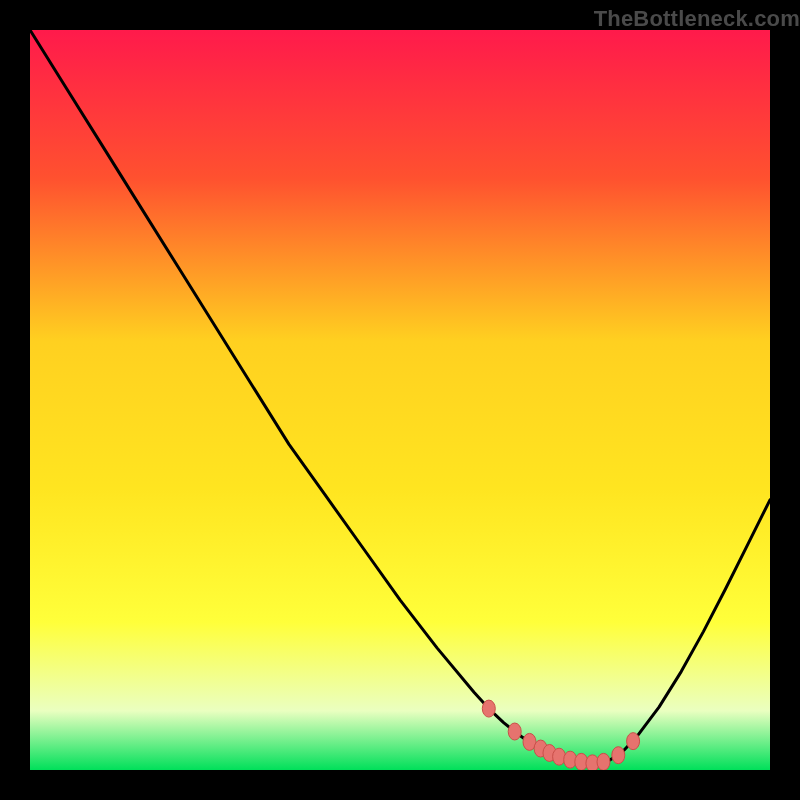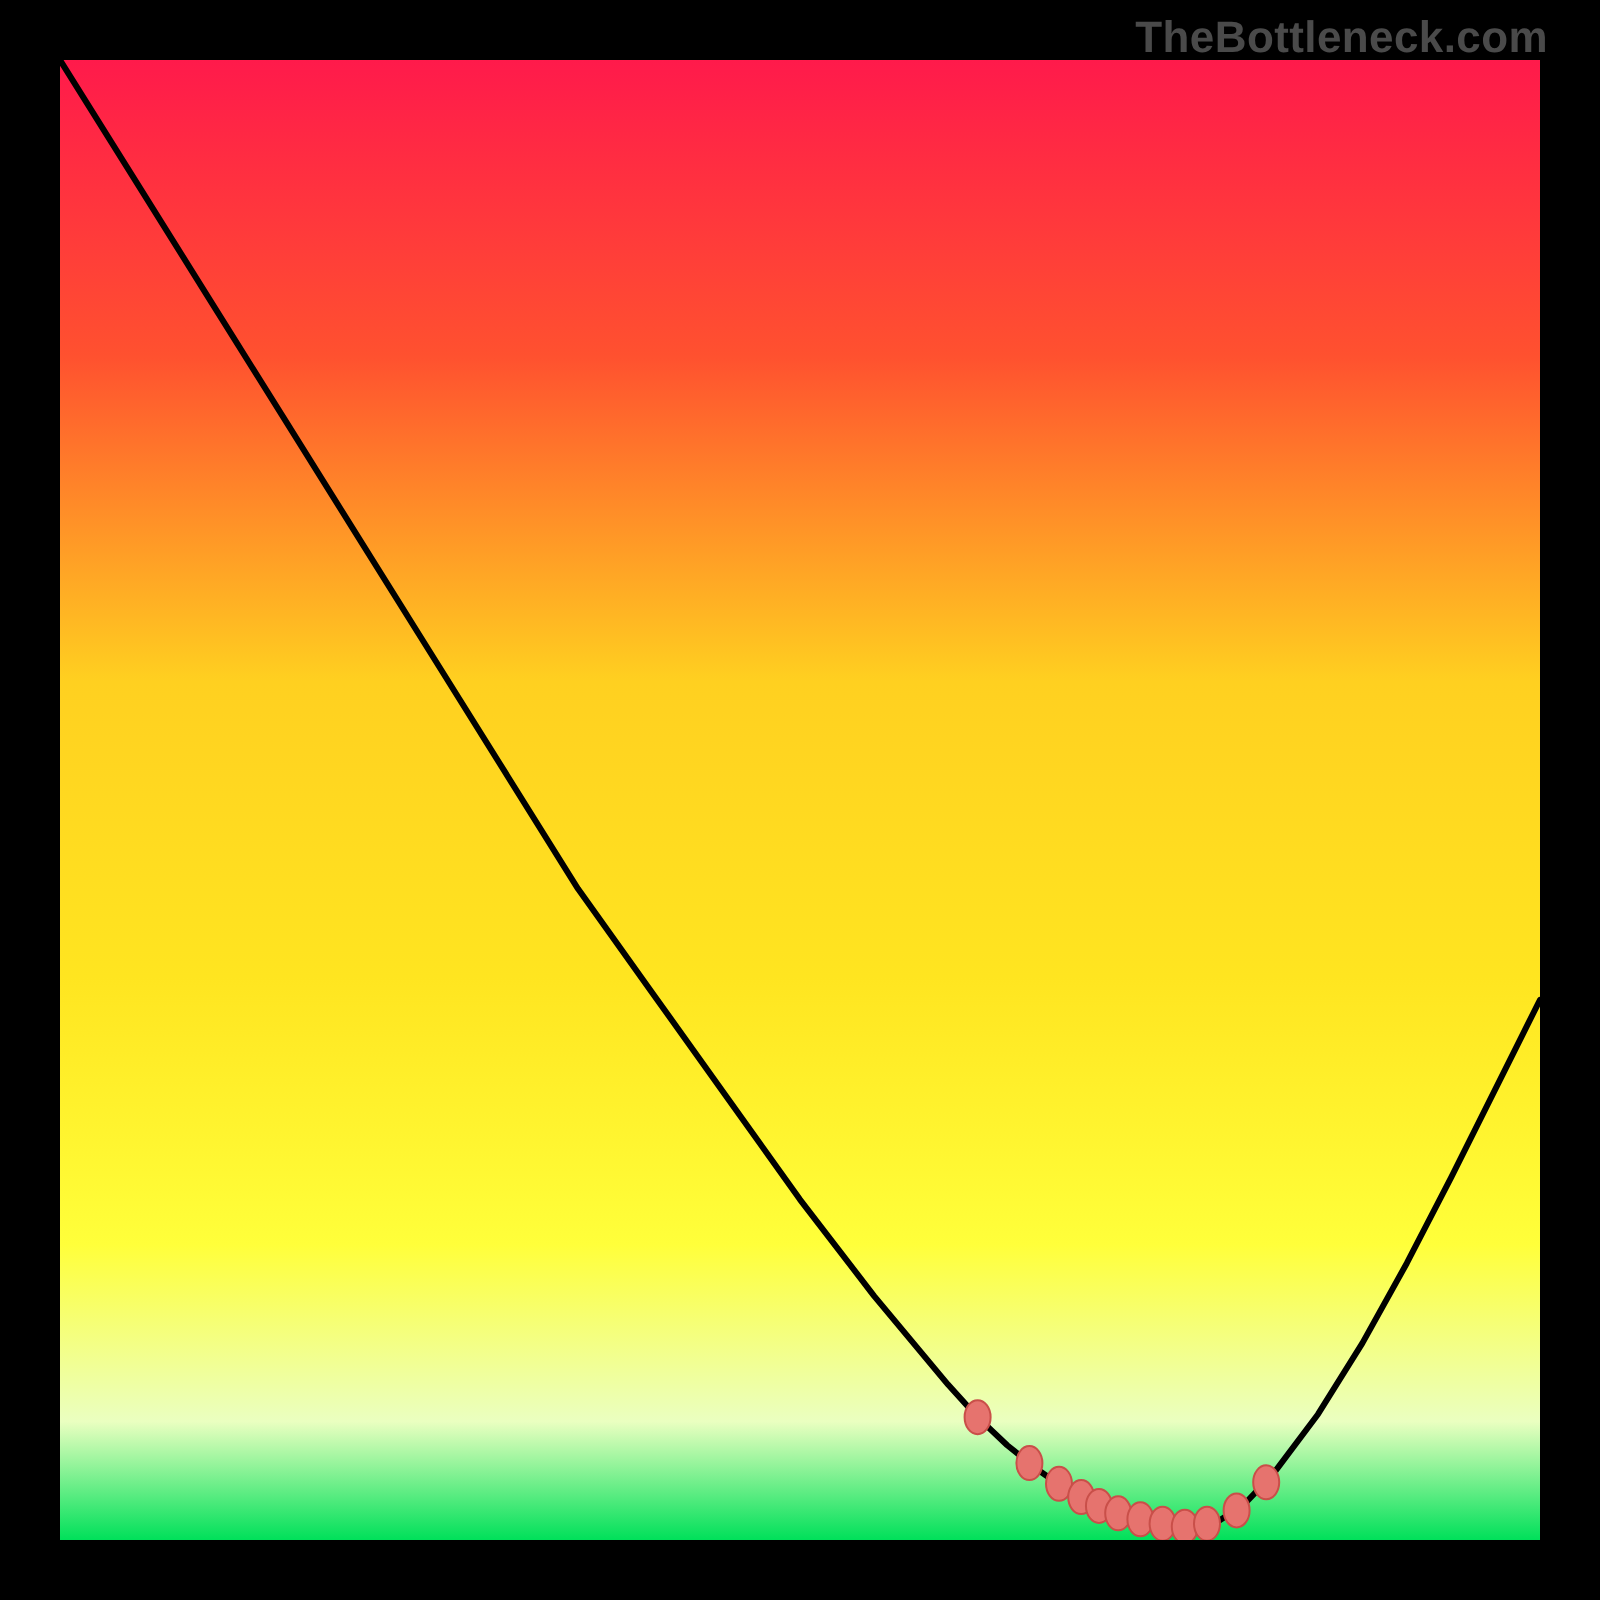--- a/index.html
+++ b/index.html
@@ -6,21 +6,21 @@
   html, body { width: 800px; height: 800px; overflow: hidden; background: #000; }
   .frame {
     position: relative;
     width: 800px;
     height: 800px;
     background: #000;
   }
   .watermark {
     position: absolute;
     top: 6px;
-    right: 26px;
+    right: 0;
     font-family: Arial, Helvetica, sans-serif;
     font-size: 22px;
     font-weight: 600;
     color: #4a4a4a;
     letter-spacing: 0.2px;
     user-select: none;
   }
   .plot {
     position: absolute;
     left: 30px;

